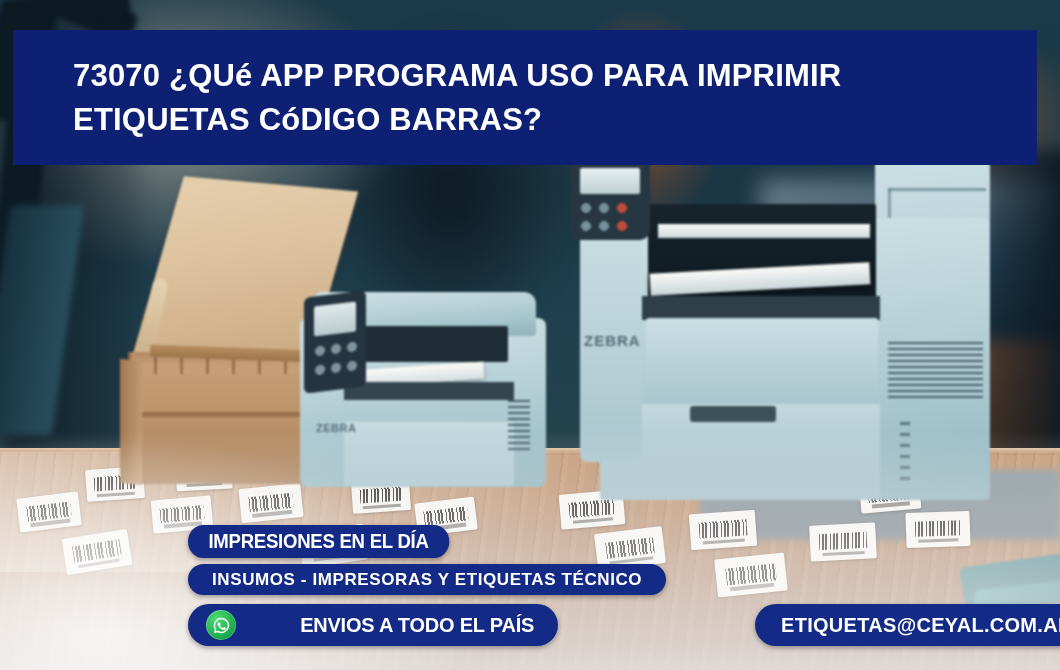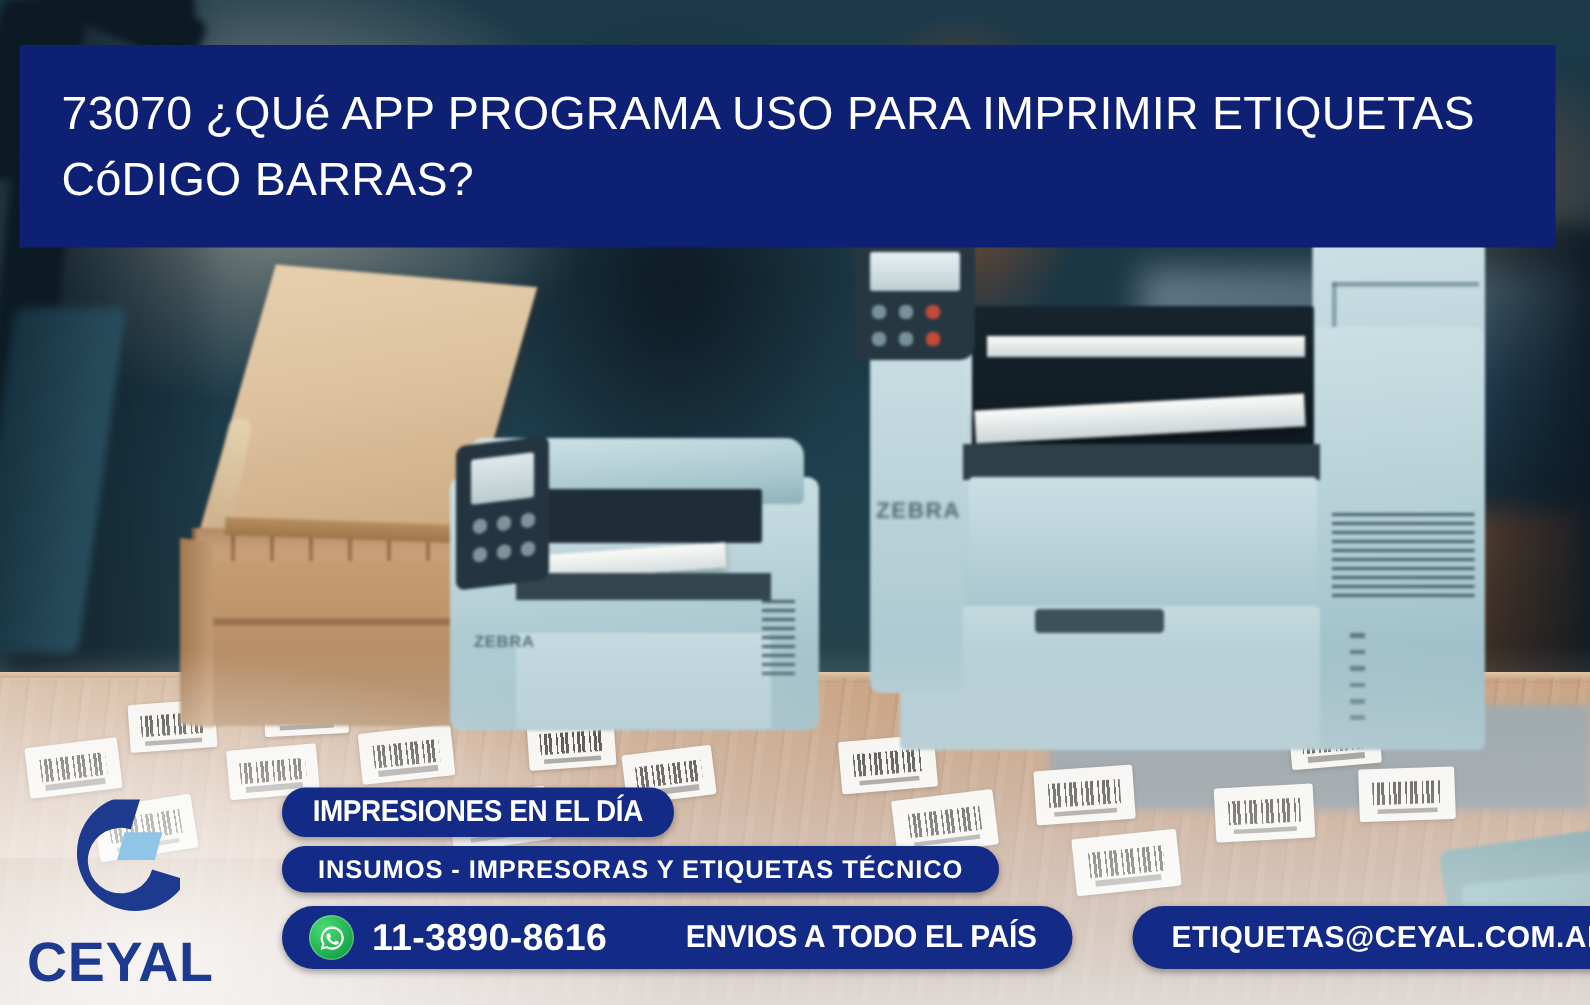--- a/index.html
+++ b/index.html
@@ -252,23 +252,23 @@
 
   
   .header-band{
     position:absolute;left:13px;top:30px;width:1024px;height:135px;
     background:#0d2074;
     display:flex;align-items:center;
   }
   .header-title{
     color:#ffffff;
     font-family:"Liberation Sans",sans-serif;
-    font-size:31px;line-height:44px;font-weight:400;
+    font-size:31px;line-height:44px;font-weight:700;
     letter-spacing:.2px;
-    padding:0 26px 0 28px;
+    padding:0 26px 0 60px;
   }
 
   
   .logo-wrap{position:absolute;left:18px;top:533px;width:150px;height:125px;}
   .logo-mark{position:absolute;left:18px;top:0;width:84px;height:84px;}
   .logo-word{
     position:absolute;left:0;top:88px;width:150px;
     font:700 37px "Liberation Sans",sans-serif;
     color:#1e3a8f;letter-spacing:.5px;
   }
@@ -462,42 +462,34 @@
     <div class="teal-obj2"></div>
 
     <div class="wash"></div>
     <div class="wash-l"></div>
   </div>
 
   <div class="header-band">
     <div class="header-title">73070 ¿QUé APP PROGRAMA USO PARA IMPRIMIR ETIQUETAS CóDIGO BARRAS?</div>
   </div>
 
-  <div class="logo-wrap">
-    <svg class="logo-mark" viewBox="0 0 100 100">
-      <path d="M92 12 A46 46 0 1 0 92 88 L72 68 A26 26 0 1 1 72 32 Z" fill="#1e3a8f" transform="rotate(-28 50 50)"></path>
-      <path d="M56 26 L86 26 L80 48 L50 48 Z" fill="#8fc5e6"></path>
-    </svg>
-    <div class="logo-word">CEYAL</div>
-  </div>
 
   <div class="pill" id="pill1">
     <span>IMPRESIONES EN EL DÍA</span>
   </div>
   <div class="pill" id="pill2">
     <span>INSUMOS - IMPRESORAS Y ETIQUETAS TÉCNICO</span>
   </div>
 
   <div class="pill" id="pill3">
     <span class="wa-icon">
       <svg width="19" height="19" viewBox="0 0 24 24" aria-hidden="true">
         <path fill="#ffffff" d="M12 2.2A9.7 9.7 0 0 0 3.6 16.8L2.3 21.7l5-1.3A9.7 9.7 0 1 0 12 2.2zm0 1.8a7.9 7.9 0 1 1-4.1 14.7l-.3-.2-2.9.8.8-2.9-.2-.3A7.9 7.9 0 0 1 12 4zm-3.3 4c-.2 0-.5.1-.7.4-.3.3-.9.9-.9 2.1s.9 2.4 1.1 2.6c.1.2 1.8 2.8 4.4 3.8 2.2.9 2.6.7 3.1.6.5 0 1.5-.6 1.7-1.2.2-.6.2-1.1.2-1.2l-.6-.3-1.7-.8c-.2-.1-.4-.1-.6.1l-.8 1c-.1.2-.3.2-.5.1-.2-.1-1.1-.4-2-1.2-.7-.6-1.2-1.4-1.3-1.7-.1-.2 0-.4.1-.5l.4-.5c.1-.2.2-.3.3-.5 0-.2 0-.3-.1-.5l-.8-1.8c-.2-.4-.4-.4-.6-.4z"></path>
       </svg>
     </span>
-    <span class="phone-txt">11-3890-8616</span>
     <span class="ships-txt">ENVIOS A TODO EL PAÍS</span>
   </div>
 
   <div class="pill" id="pill4">
     <span>ETIQUETAS@CEYAL.COM.AR</span>
   </div>
 
 </div>
 
 </body></html>

